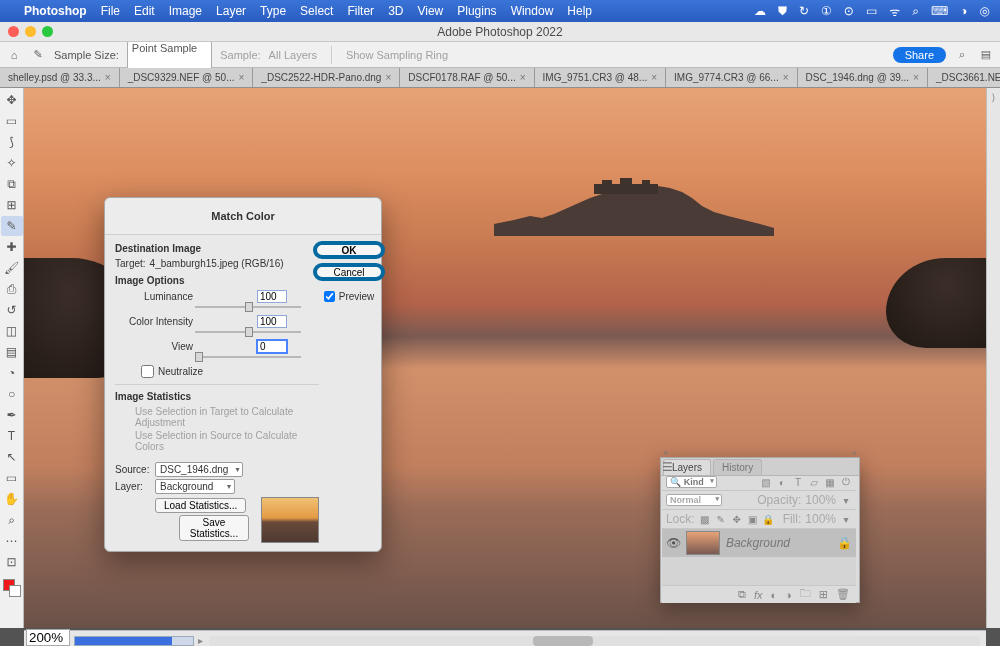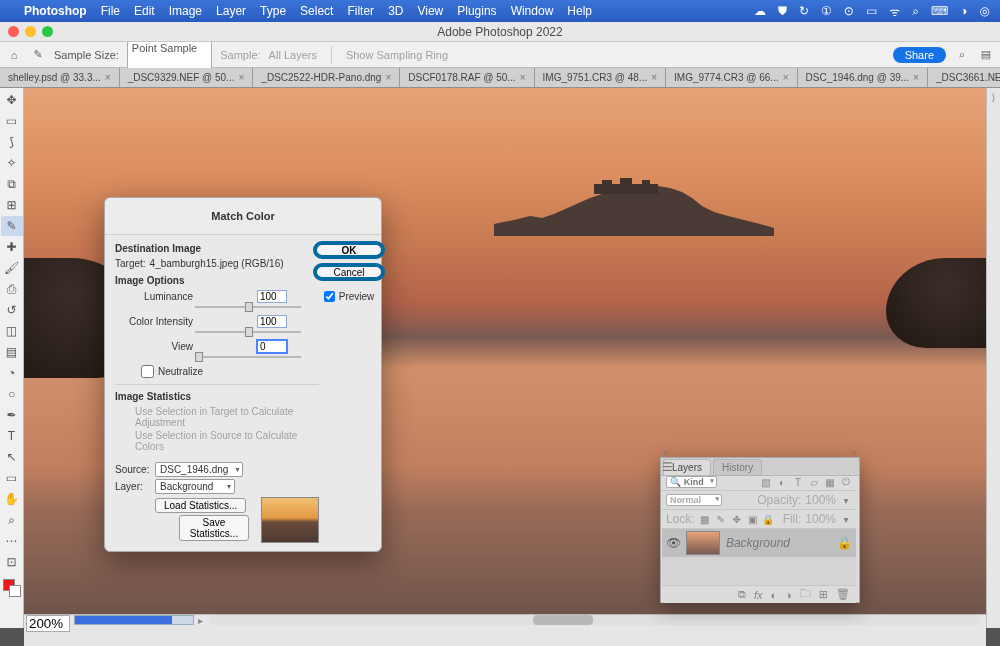--- a/index.html
+++ b/index.html
@@ -42,21 +42,21 @@
 
 .canvas-wrap{flex:1;background:linear-gradient(180deg,#e6a276 0%,#dc8e60 16%,#c97b52 28%,#b3634a 40%,#7a5a52 46%,#d2906a 52%,#c17f5e 70%,#9a6c58 78%,#6a5148 100%);position:relative;overflow:hidden;}
 .castle{position:absolute;top:88px;left:470px;width:280px;height:60px;}
 .castle svg{width:100%;height:100%;}
 .rocks-l{position:absolute;top:170px;left:0;width:120px;height:120px;background:radial-gradient(ellipse at 40% 30%,#3b2e28,#1f1712);border-radius:0 60% 40% 0;}
 .rocks-r{position:absolute;top:170px;right:0;width:100px;height:90px;background:radial-gradient(ellipse at 60% 30%,#3b2e28,#1f1712);border-radius:60% 0 0 40%;}
 .vscroll{width:14px;background:#e6e6e6;border-left:1px solid #bcbcbc;position:relative;}
 .vscroll .thumb{position:absolute;top:40px;left:2px;right:2px;height:120px;background:#b8b8b8;border-radius:4px;}
 
 
-.statusbar{position:absolute;left:24px;right:14px;bottom:0;height:32px;background:#e6e6e6;border-top:1px solid #bcbcbc;display:flex;align-items:flex-start;font-size:10px;}
+.statusbar{position:absolute;left:24px;right:14px;bottom:0;height:16px;background:#e6e6e6;border-top:1px solid #bcbcbc;display:flex;align-items:flex-end;font-size:10px;}
 .zoom-field{width:44px;background:#fff;border:1px solid #aaa;padding:0 2px;margin-left:2px;}
 .prog-track{flex:0 0 120px;height:10px;background:#cfd8e8;margin-left:4px;border:1px solid #9ab;}
 .prog-fill{height:100%;width:82%;background:#3b6fe0;}
 .hscroll-track{flex:1;height:10px;background:#e0e0e0;margin:0 6px;border-radius:4px;position:relative;}
 .hscroll-thumb{position:absolute;left:42%;width:60px;top:0;bottom:0;background:#b8b8b8;border-radius:4px;}
 
 
 .dialog{position:absolute;left:104px;top:197px;width:278px;background:#e9e9e9;border:1px solid #a9a9a9;border-radius:6px;box-shadow:0 10px 30px rgba(0,0,0,.4);font-size:10px;color:#333;}
 .dialog-title{height:37px;display:flex;align-items:center;justify-content:center;font-size:11px;font-weight:600;border-bottom:1px solid #cfcfcf;background:#ececec;border-radius:6px 6px 0 0;}
 .dialog-body{display:flex;padding:6px 8px 8px 10px;gap:6px;}

